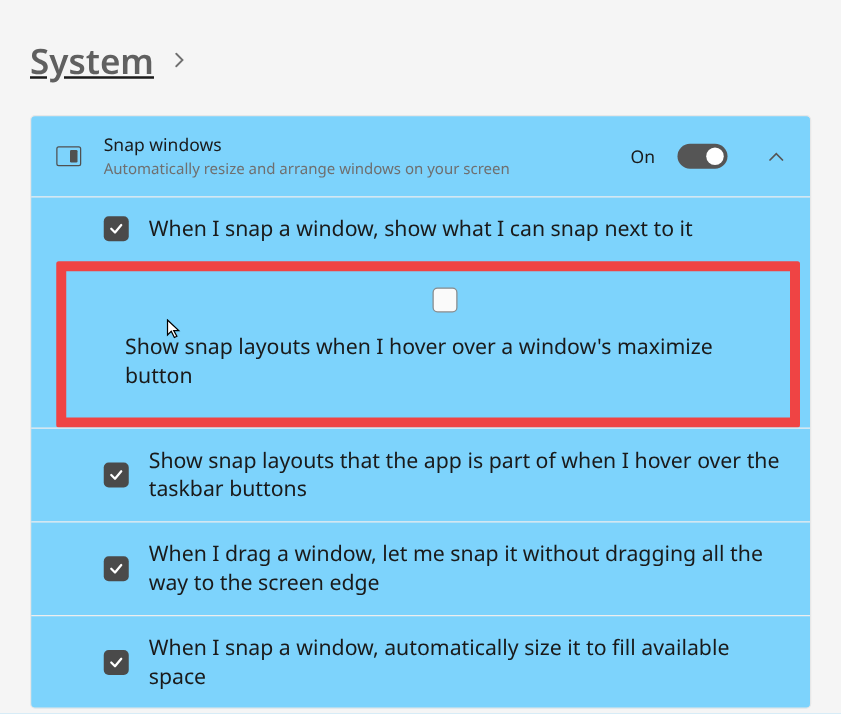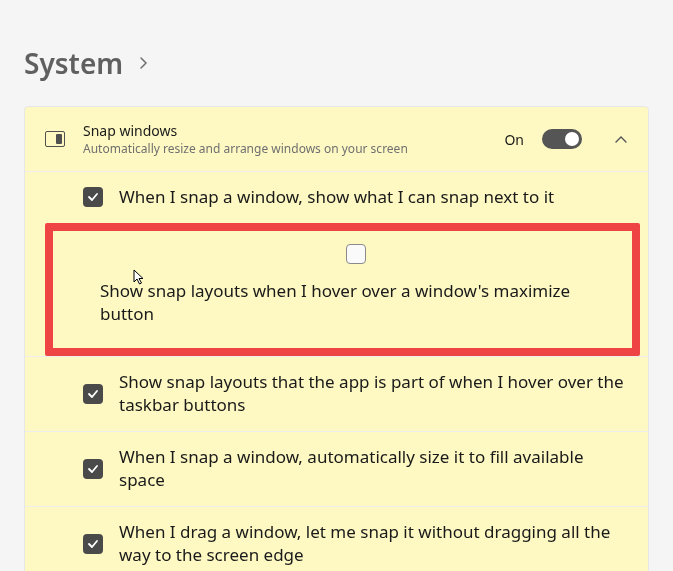--- a/index.html
+++ b/index.html
@@ -10,39 +10,40 @@
     background: #f5f5f5;
     font-family: "Segoe UI", -apple-system, system-ui, sans-serif;
     color: #1a1a1a;
     padding: 0 24px;
     overflow: hidden;
   }
   .breadcrumb {
     display: flex;
     align-items: center;
     gap: 16px;
-    padding: 44px 0 24px 0;
+    padding: 30px 0 24px 0;
+    text-decoration: underline;
   }
   .breadcrumb-parent {
     font-size: 28px;
     font-weight: 600;
     color: #606060;
   }
   .breadcrumb-chevron {
     font-size: 18px;
     color: #707070;
     font-weight: 300;
   }
   .breadcrumb-current {
     font-size: 28px;
     font-weight: 600;
     color: #1a1a1a;
   }
   .card {
-    background: #fef9c3;
+    background: #7dd3fc;
     border: 1px solid #e7e7e7;
     border-radius: 4px;
     margin-bottom: 6px;
   }
   .panel-header {
     display: flex;
     align-items: center;
     padding: 14px 20px;
     gap: 18px;
   }
@@ -200,29 +201,29 @@
           </svg>
         </div>
         <div class="opt-label">Show snap layouts that the app is part of when I hover over the taskbar buttons</div>
       </div>
       <div class="option-row">
         <div class="checkbox checked">
           <svg viewBox="0 0 12 12">
             <path d="M2 6 L5 9 L10 3" stroke="#fff" stroke-width="1.8" fill="none" stroke-linecap="round" stroke-linejoin="round"></path>
           </svg>
         </div>
+        <div class="opt-label">When I drag a window, let me snap it without dragging all the way to the screen edge</div>
+      </div>
+      <div class="option-row">
+        <div class="checkbox checked">
+          <svg viewBox="0 0 12 12">
+            <path d="M2 6 L5 9 L10 3" stroke="#fff" stroke-width="1.8" fill="none" stroke-linecap="round" stroke-linejoin="round"></path>
+          </svg>
+        </div>
         <div class="opt-label">When I snap a window, automatically size it to fill available space</div>
-      </div>
-      <div class="option-row">
-        <div class="checkbox checked">
-          <svg viewBox="0 0 12 12">
-            <path d="M2 6 L5 9 L10 3" stroke="#fff" stroke-width="1.8" fill="none" stroke-linecap="round" stroke-linejoin="round"></path>
-          </svg>
-        </div>
-        <div class="opt-label">When I drag a window, let me snap it without dragging all the way to the screen edge</div>
       </div>
     </div>
 </div>
 
 <div class="card">
   <div class="panel-header simple">
     <div class="desktops-icon"></div>
     <div class="panel-titles">
       <div class="panel-title">Desktops</div>
     </div>

